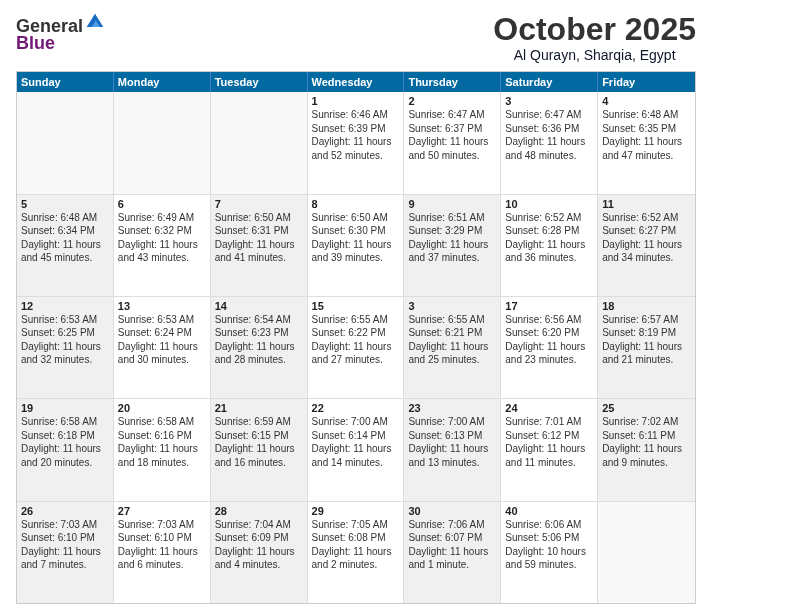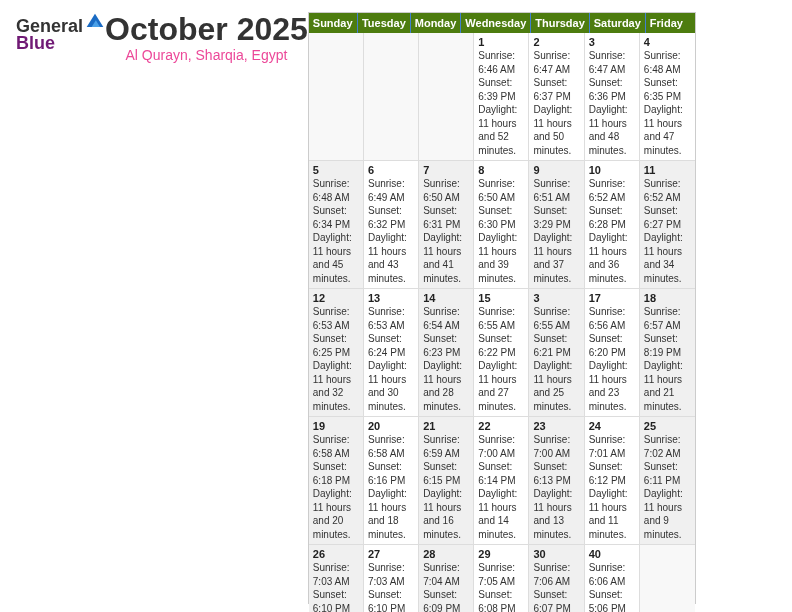--- a/index.html
+++ b/index.html
@@ -8,21 +8,21 @@
       height: 612px;
       font-family: Arial, sans-serif;
       background: #fff;
       overflow: hidden;
     }
     .page {
       width: 712px;
       height: 612px;
       padding: 12px 16px 8px 16px;
       display: flex;
-      flex-direction: row;
+      flex-direction: column;
     }
     .header {
       display: flex;
       align-items: flex-start;
       justify-content: space-between;
       margin-bottom: 8px;
     }
     .logo {
       display: flex;
       flex-direction: column;
@@ -49,32 +49,32 @@
       text-align: center;
     }
     .month-title {
       font-size: 32px;
       font-weight: bold;
       color: #333;
       line-height: 1.1;
     }
     .subtitle {
       font-size: 14px;
-      color: #ec4899;
+      color: #0f172a;
     }
     .calendar {
       flex: 1;
       display: flex;
       flex-direction: column;
       border: 1px solid #ccc;
     }
     .cal-header {
       display: grid;
       grid-template-columns: repeat(7, 1fr);
-      background: #4d7c0f;
+      background: #0369a1;
     }
     .cal-header-cell {
       color: #fff;
       font-size: 11px;
       font-weight: bold;
       padding: 4px 4px;
       text-align: left;
       border-right: 1px solid #4080d0;
     }
     .cal-header-cell:last-child {
@@ -140,22 +140,22 @@
     </div>
     <div class="title-area">
       <div class="month-title">October 2025</div>
       <div class="subtitle">Al Qurayn, Sharqia, Egypt</div>
     </div>
   </div>
 
   <div class="calendar">
     <div class="cal-header">
     <div class="cal-header-cell">Sunday</div>
+        <div class="cal-header-cell">Monday</div>
         <div class="cal-header-cell">Tuesday</div>
-        <div class="cal-header-cell">Monday</div>
         <div class="cal-header-cell">Wednesday</div>
         <div class="cal-header-cell">Thursday</div>
         <div class="cal-header-cell">Saturday</div>
         <div class="cal-header-cell">Friday</div>
       </div>
     <div class="cal-body">
     <div class="cal-row">
           <div class="cal-cell empty"></div>
           <div class="cal-cell empty"></div>
           <div class="cal-cell empty"></div>

